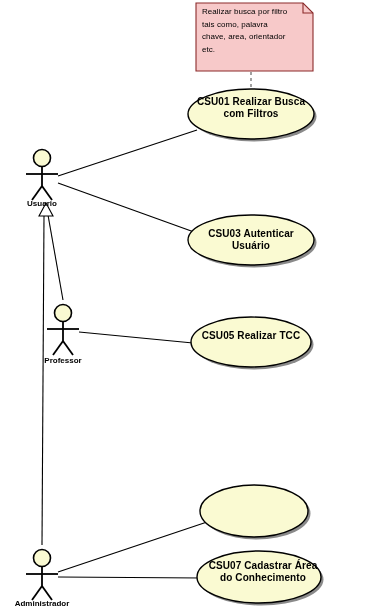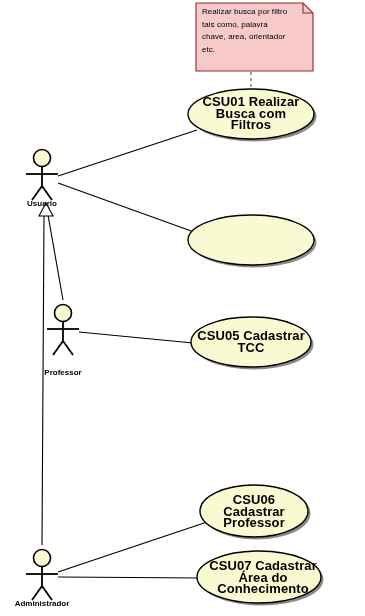--- a/index.html
+++ b/index.html
@@ -28,21 +28,21 @@
     width: 365px;
     height: 616px;
   }
   .uc-label, .actor-label, .note-text {
     position: absolute;
     pointer-events: none;
   }
   
   .uc-label {
     text-align: center;
-    font-size: 13px;
+    font-size: 10px;
     font-weight: bold;
     color: #000000;
     line-height: 11.5px;
     letter-spacing: 0.1px;
   }
   
   .actor-label {
     text-align: center;
     font-size: 8px;
     font-weight: bold;
@@ -139,26 +139,25 @@
   </svg>
 
   <div class="note-text" style="left:202px; top:6px; width:106px;">Realizar busca por filtro
 tais como, palavra
 chave, area, orientador
 etc.</div>
 
   <div class="uc-label" style="left:196px; top:96px; width:110px;">CSU01
 Realizar Busca
 com Filtros</div>
+  <div class="uc-label" style="left:194px; top:228px; width:114px;">CSU03
+Autenticar Usuário</div>
   <div class="uc-label" style="left:196px; top:330px; width:110px;">CSU05
-Cadastrar TCC</div>
-  <div class="uc-label" style="left:206px; top:494px; width:96px;">CSU06
-Cadastrar
-Professor</div>
+Realizar TCC</div>
   <div class="uc-label" style="left:204px; top:560px; width:118px;">CSU07
 Cadastrar Área
 do Conhecimento</div>
 
   <div class="actor-label" style="left:2px; top:199px; width:80px;text-align:center;">Usuario</div>
-  <div class="actor-label" style="left:23px; top:368px; width:80px;">Professor</div>
+  <div class="actor-label" style="left:23px; top:356px; width:80px;">Professor</div>
   <div class="actor-label" style="left:-8px; top:599px; width:100px;">Administrador</div>
 
 </div>
 
 </body></html>

